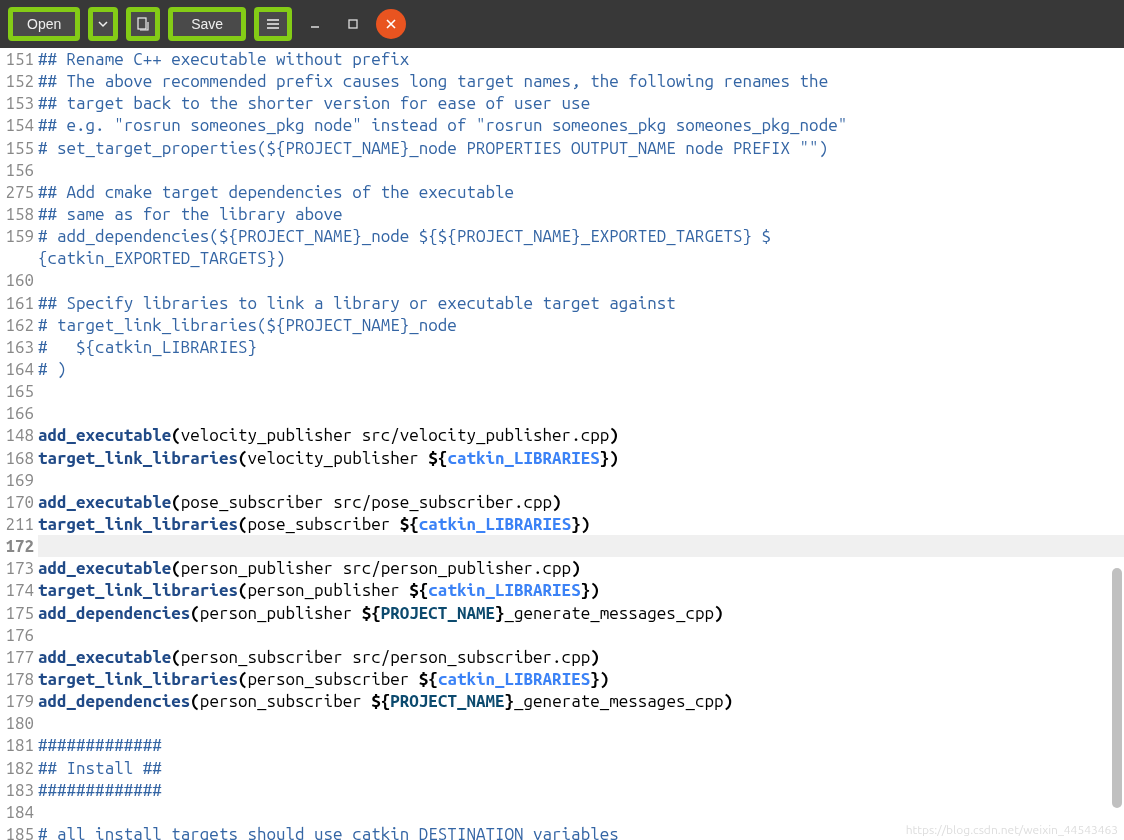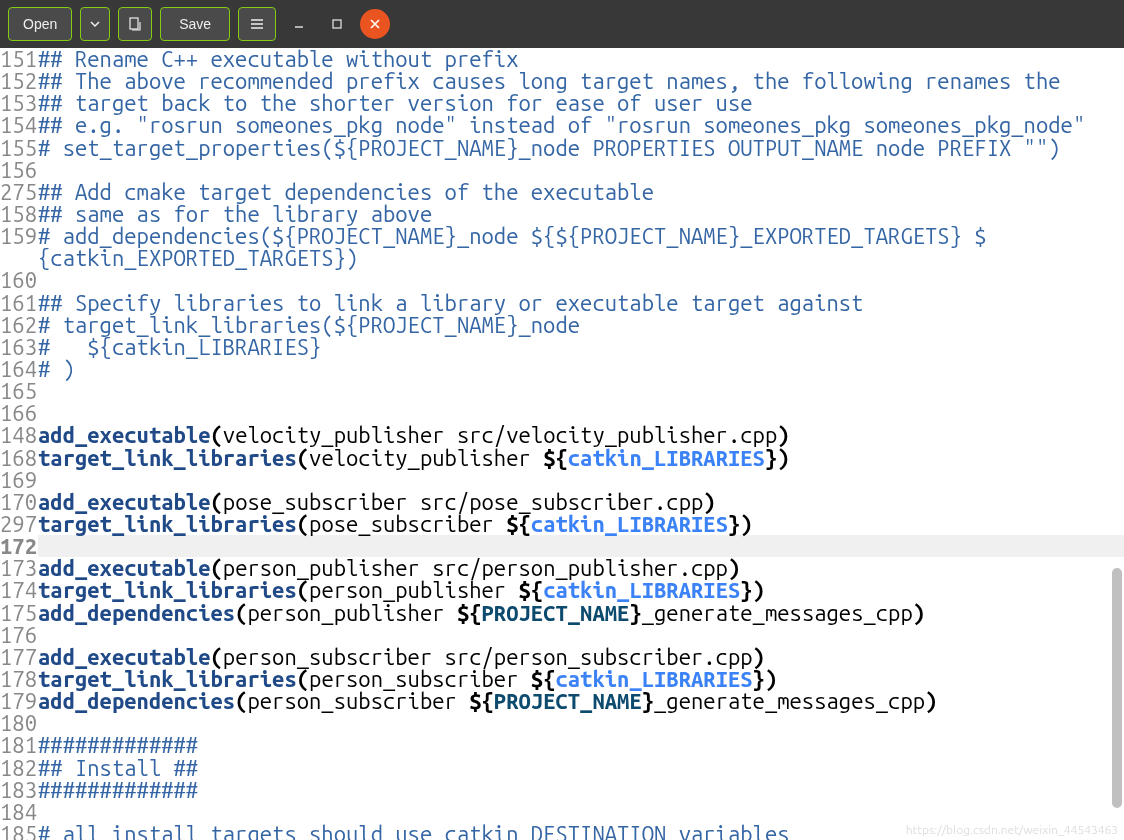--- a/index.html
+++ b/index.html
@@ -14,21 +14,21 @@
   .titlebar {
     height: 48px;
     background: #383838;
     display: flex;
     align-items: center;
     padding: 0 8px;
     gap: 8px;
   }
   .tb-btn {
     background: #4a4a4a;
-    border: 1px solid #84cc16;
+    border: 5px solid #84cc16;
     color: #eee;
     border-radius: 4px;
     height: 34px;
     display: flex;
     align-items: center;
     justify-content: center;
     cursor: pointer;
     font-size: 14px;
   }
   .open-btn { padding: 0 14px; }
@@ -50,21 +50,21 @@
     border: none;
     color: #ddd;
     display:flex; align-items:center; justify-content:center;
     cursor:pointer;
     border-radius:50%;
   }
   .close-btn { background: #e95420; color:#fff; }
   .editor {
     display: flex;
     font-family: "Ubuntu Mono", "DejaVu Sans Mono", monospace;
-    font-size: 22px;
+    font-size: 17px;
     line-height: 22.15px;
     height: calc(100% - 48px);
     position: relative;
   }
   .gutter {
     text-align: right;
     color: #888;
     padding-right: 4px;
     user-select: none;
     width: 38px;
@@ -143,21 +143,21 @@
       <div class="ln">161</div>
       <div class="ln">162</div>
       <div class="ln">163</div>
       <div class="ln">164</div>
       <div class="ln">165</div>
       <div class="ln">166</div>
       <div class="ln">148</div>
       <div class="ln">168</div>
       <div class="ln">169</div>
       <div class="ln">170</div>
-      <div class="ln">297</div>
+      <div class="ln">211</div>
       <div class="ln bold">172</div>
       <div class="ln">173</div>
       <div class="ln">174</div>
       <div class="ln">175</div>
       <div class="ln">176</div>
       <div class="ln">177</div>
       <div class="ln">178</div>
       <div class="ln">179</div>
       <div class="ln">180</div>
       <div class="ln">181</div>

